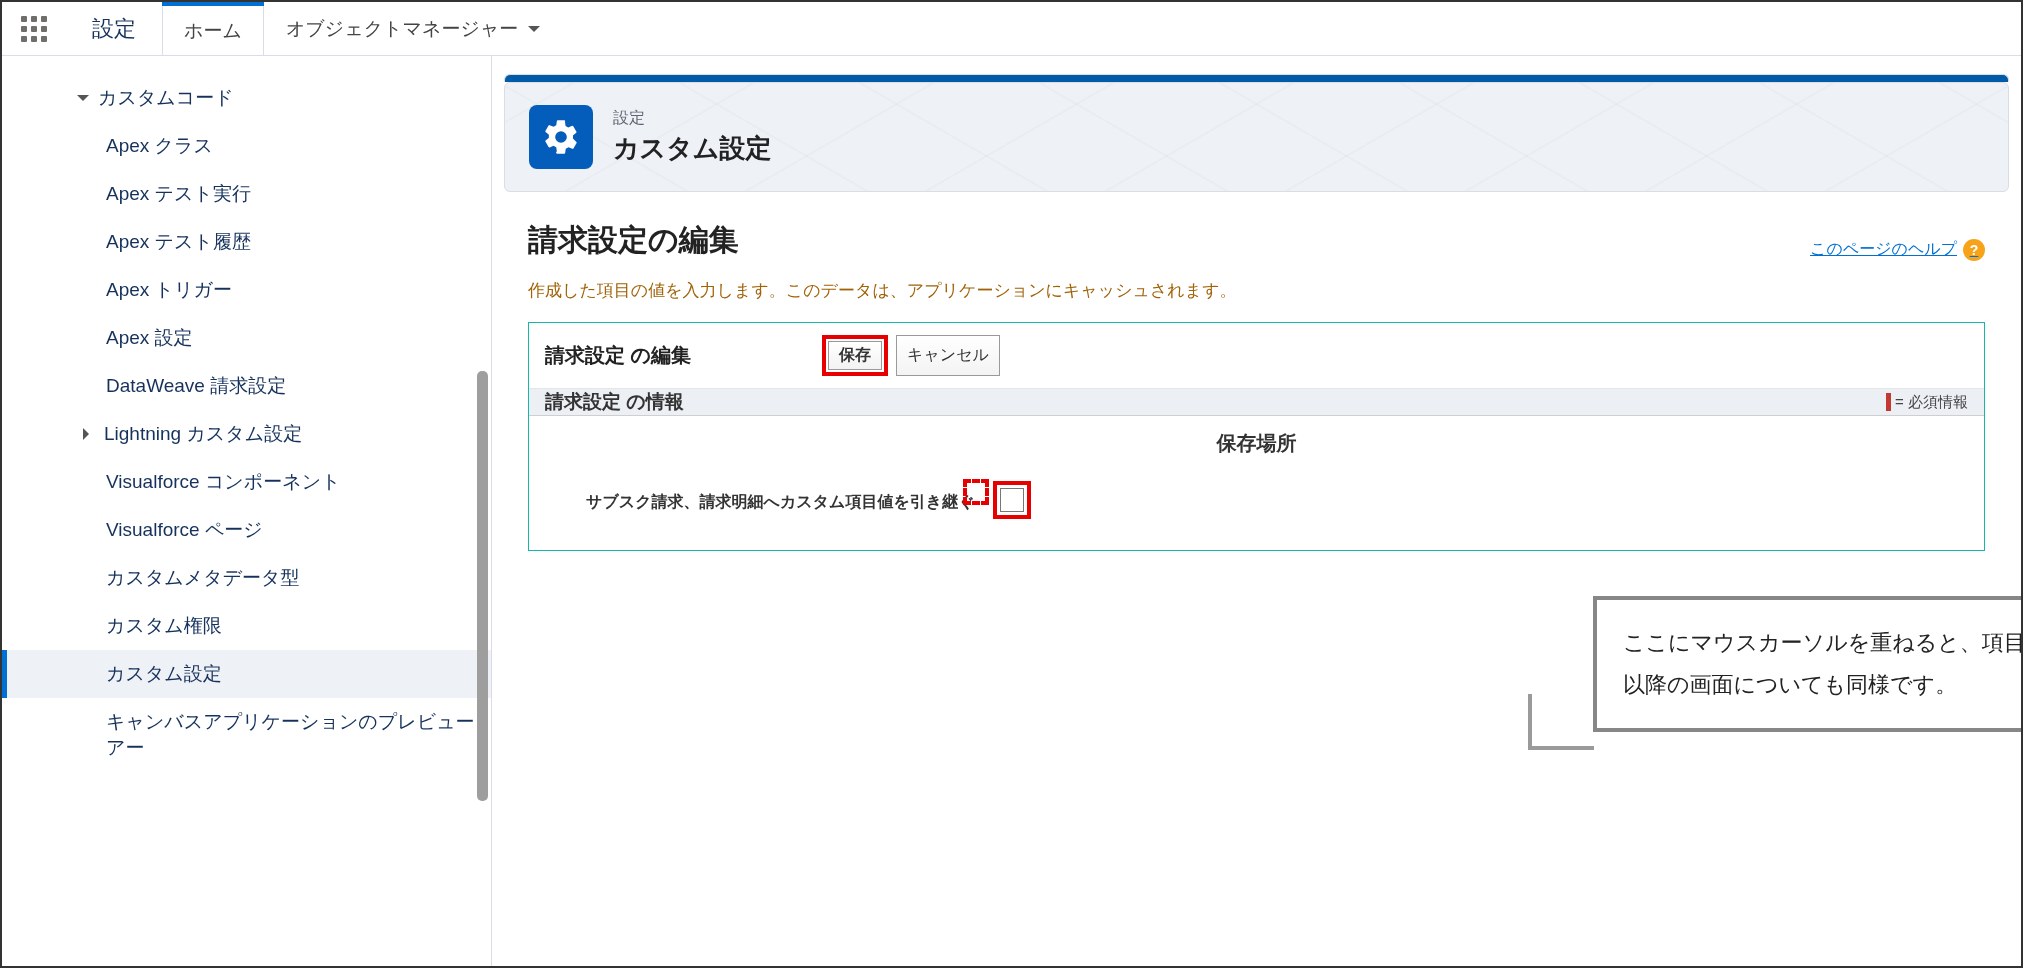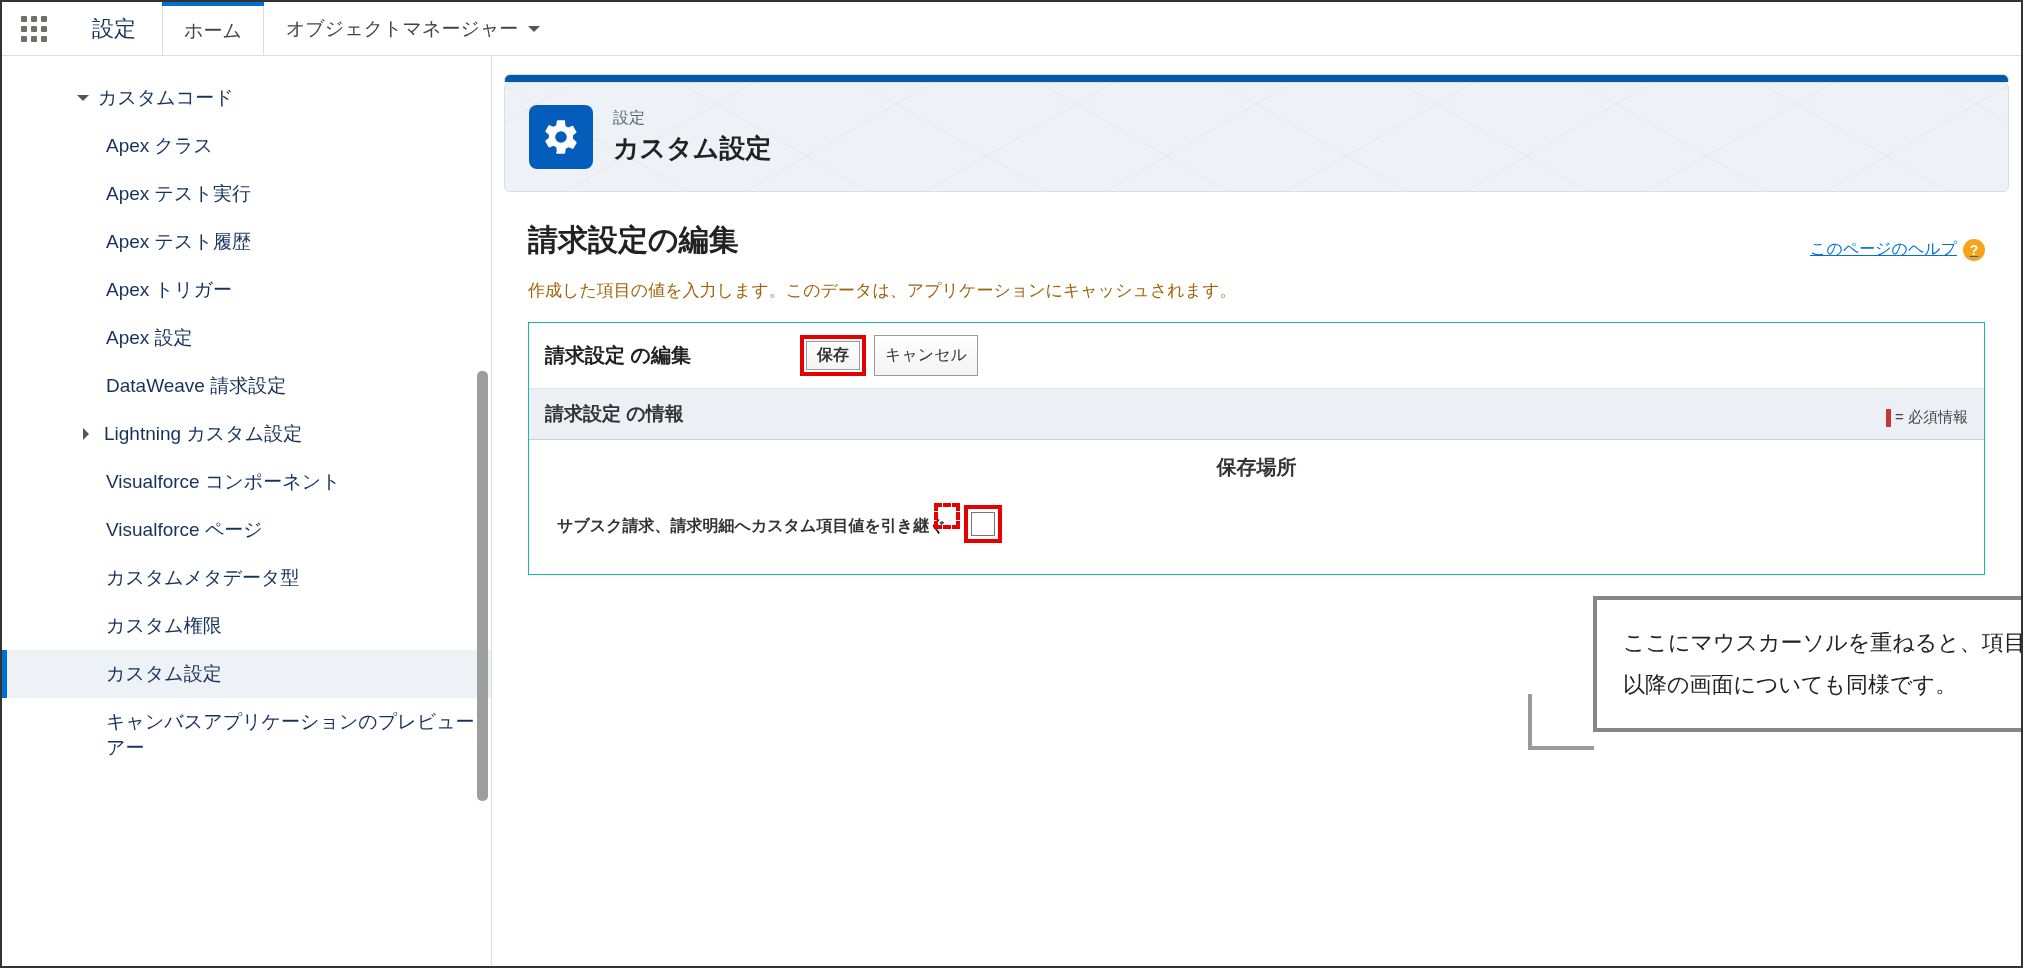--- a/index.html
+++ b/index.html
@@ -49,32 +49,32 @@
 .content { background:#fff; padding: 28px 24px; }
 .page-title-row { display:flex; justify-content:space-between; align-items:flex-end; }
 .page-title { font-size:30px; font-weight:bold; color:#222; }
 .help-link { font-size:16px; color:#0070d2; display:flex; align-items:flex-start; gap:6px; text-decoration:underline; }
 .help-dot { width:22px;height:22px;border-radius:50%;background:#f7a31a;color:#fff;display:inline-flex;align-items:center;justify-content:center;font-size:14px;font-weight:bold;}
 .sub-desc { margin-top:18px; font-size:17px; color:#a16207; }
 
 .form-box { margin-top:20px; border:1px solid #14b8a6; }
 .fb-header { padding:12px 16px; display:flex; align-items:center; gap:24px; background:#fff; border-bottom:1px solid #e5e5e5; }
 .fb-header .ttl { font-weight:bold; font-size:20px; color:#222; }
-.btn-row { display:flex; gap:8px; margin-left:85px;}
+.btn-row { display:flex; gap:8px; margin-left:107px;}
 .btn { background:linear-gradient(#fff,#f3f3f3); border:1px solid #9a9a9a; color:#333; font-size:16px; padding:3px 10px; cursor:pointer; }
 .btn.primary { font-weight:bold;}
 .btn-hl { border:4px solid #e60000; padding:2px; display:inline-block; }
-.fb-section { background:#eceff4; padding:12px 16px; display:flex; justify-content:space-between; align-items:flex-end; border-bottom:1px solid #cfcfcf; color:#333;}
+.fb-section { background:#eceff4; padding:0 16px; display:flex; justify-content:space-between; align-items:center; border-bottom:1px solid #cfcfcf; color:#333;}
 .fb-section .ttl { font-weight:bold; font-size:19px;}
 .req-legend { font-size:15px; color:#444; display:flex; align-items:center; gap:4px; }
 .req-bar { display:inline-block; width:5px; height:18px; background:#c23934;}
 .fb-form { padding: 14px 8px 26px 8px; }
 .fld-head { text-align:center; font-weight:bold; font-size:20px; color:#333; margin-bottom:24px;}
 .fld-row { display:flex; align-items:center; gap:18px; padding-left:20px;}
-.fld-label { font-size:16px; font-weight:bold; color:#333; }
+.fld-label { font-size:16px; font-weight:bold; color:#333;margin-left:29px; }
 .cb-wrap { position:relative; display:inline-block;}
 .cb { width:24px;height:24px; border:1px solid #777; background:#fff; cursor:pointer;}
 .cb-hl { border:4px solid #e60000; padding:3px; display:inline-block; position:relative;}
 .dotted-marker { position:absolute; width:26px;height:26px; border:4px dashed #e60000; left:-30px; top:-2px;}
 
 
 .callout { position:absolute; left:808px; top:500px; }
 .callout-line { position:absolute; left:228px; top:138px; width:4px; height:55px; background:#9a9a9a; }
 .callout-line2 { position:absolute; left:228px; top:190px; width:66px; height:4px; background:#9a9a9a; }
 .callout-box { position:absolute; left:293px; top:40px; width:770px; background:#fff; border:4px solid #878787; padding:22px 26px; }

